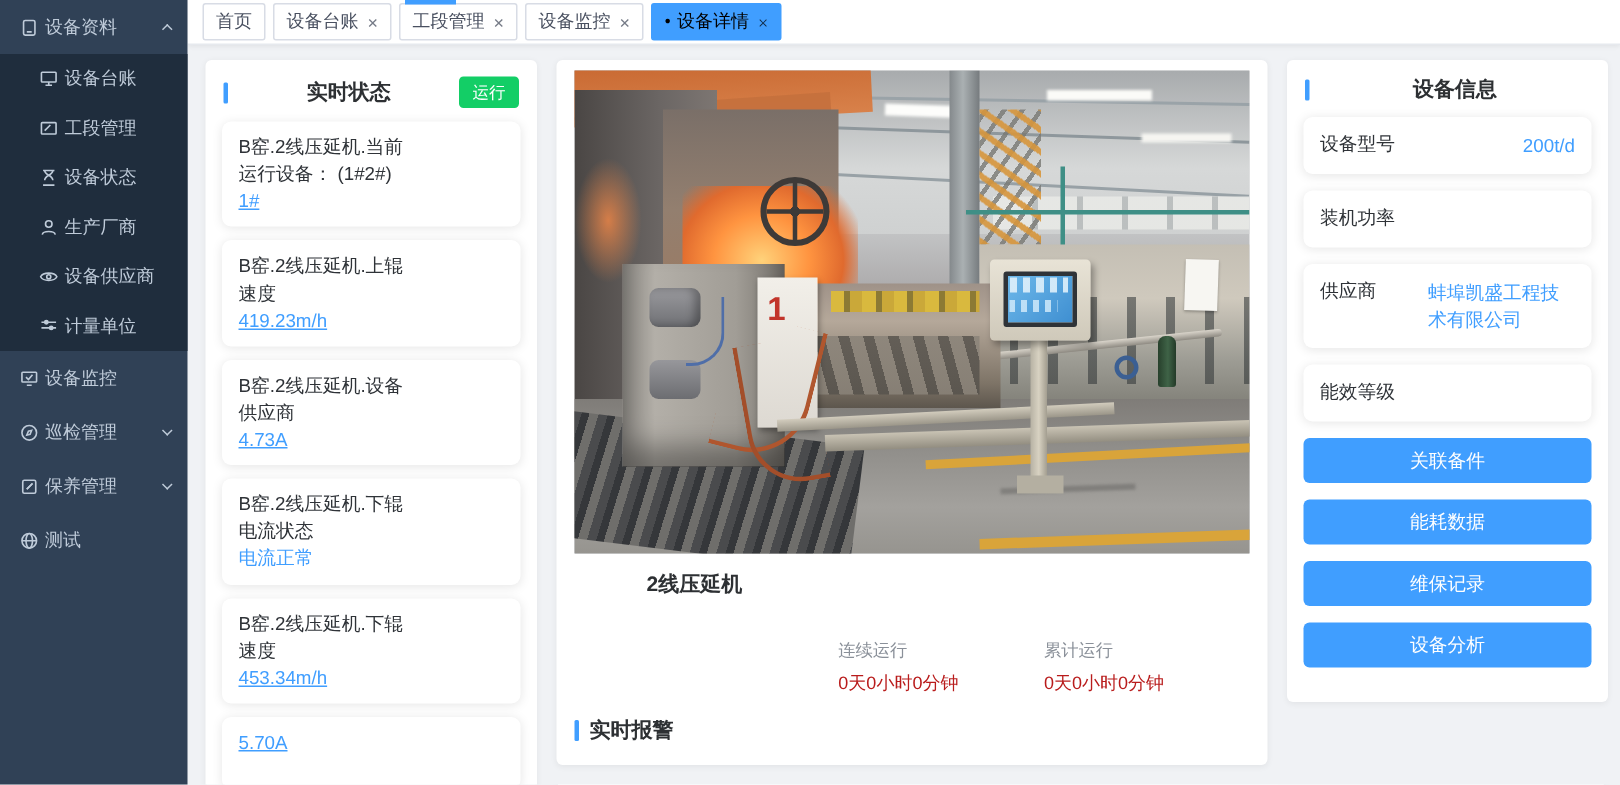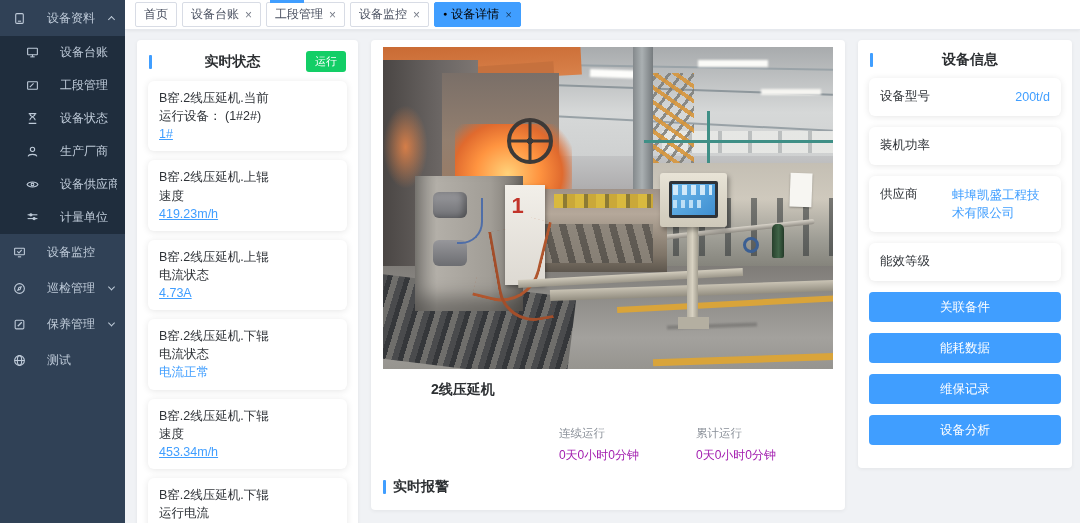--- a/index.html
+++ b/index.html
@@ -6,21 +6,21 @@
   html,body { width:1080px; height:523px; overflow:hidden;
     font-family:"Liberation Sans","DejaVu Sans",sans-serif; background:#f0f2f5; }
 
   
   .sidebar { position:absolute; left:0; top:0; width:125px; height:523px;
     background:#304156; z-index:5; }
   .side-item { display:flex; align-items:center; height:36px; padding:0 8px 0 13px;
     color:#bfcbd9; font-size:12px; cursor:pointer; position:relative; }
   .side-sub { background:#1f2d3d; }
   .side-sub .side-item { padding-left:26px; height:33px; }
-  .side-item .lbl { margin-left:21px; white-space:nowrap; overflow:hidden; }
+  .side-item .lbl { margin-left:4px; white-space:nowrap; overflow:hidden; }
   .side-item svg { flex:0 0 auto; }
   .chev { width:5px; height:5px; border-right:1px solid #bfcbd9; border-bottom:1px solid #bfcbd9;
     position:absolute; right:11px; top:50%; }
   .chev.up   { transform:translateY(-20%) rotate(-135deg); }
   .chev.down { transform:translateY(-70%) rotate(45deg); }
 
   
   .tabbar { position:absolute; left:125px; top:0; right:0; height:30px; background:#fff;
     border-bottom:1px solid #e6e9ee; box-shadow:0 1px 3px rgba(0,0,0,.06);
     display:flex; align-items:center; gap:5px; padding:0 0 0 10px; z-index:4; }
@@ -51,21 +51,21 @@
   .s-card .s-lbl { width:118px; font-size:12.5px; color:#2f3338; line-height:1.45; }
   .s-card .s-val { flex:1; text-align:right; font-size:12.5px; color:#409eff; line-height:1.45; }
   .s-card .s-val.link { text-decoration:underline; cursor:pointer; }
 
   
   .center-panel { width:474px; flex:0 0 auto; padding:7px 12px 8px 12px; }
   .caption-row { display:flex; align-items:flex-start; padding:12px 0 10px 48px; }
   .cap-name { font-size:14px; font-weight:bold; color:#2d3033; width:140px; }
   .cap-stat { width:150px;margin-top:45px; }
   .cap-stat .c-l { font-size:11.5px; color:#8a9099; margin-bottom:6px; }
-  .cap-stat .c-v { font-size:12px; color:#a21caf; }
+  .cap-stat .c-v { font-size:12px; color:#b91c1c; }
   .alarm-head { display:flex; align-items:center; padding:4px 0 6px 0; }
   .alarm-head .bar { width:3px; height:14px; background:#409eff; border-radius:1px; margin-right:7px; }
   .alarm-head .ttl { font-size:14px; font-weight:bold; color:#2d3033; }
 
   
   .info-panel { width:214px; flex:0 0 auto; padding-bottom:12px; }
   .i-card { margin:0 11px 11px 11px; border-radius:6px; background:#fff;
     box-shadow:0 1px 7px rgba(0,0,0,.10); padding:10px 11px; min-height:38px;
     display:flex; align-items:flex-start; }
   .i-card .i-lbl { width:66px; font-size:12.5px; color:#2f3338; line-height:1.4; }
@@ -310,33 +310,32 @@
     </div>
     <div class="s-card">
       <span class="s-lbl">B窑.2线压延机.当前运行设备： (1#2#)</span>
       <span class="s-val link">1#</span>
     </div>
     <div class="s-card">
       <span class="s-lbl">B窑.2线压延机.上辊速度</span>
       <span class="s-val link">419.23m/h</span>
     </div>
     <div class="s-card">
-      <span class="s-lbl">B窑.2线压延机.上辊电流状态</span>
+      <span class="s-lbl">B窑.2线压延机.设备供应商</span>
       <span class="s-val link">4.73A</span>
     </div>
     <div class="s-card">
       <span class="s-lbl">B窑.2线压延机.下辊电流状态</span>
       <span class="s-val">电流正常</span>
     </div>
     <div class="s-card">
       <span class="s-lbl">B窑.2线压延机.下辊速度</span>
       <span class="s-val link">453.34m/h</span>
     </div>
     <div class="s-card">
-      <span class="s-lbl">B窑.2线压延机.下辊运行电流</span>
       <span class="s-val link">5.70A</span>
     </div>
     <div class="s-card">
       <span class="s-val">电流正常</span>
     </div>
     <div class="s-card">
       <span class="s-lbl">B窑.2线压延机.副辊速度</span>
       <span class="s-val link">566.93m/h</span>
     </div>
   </section>

